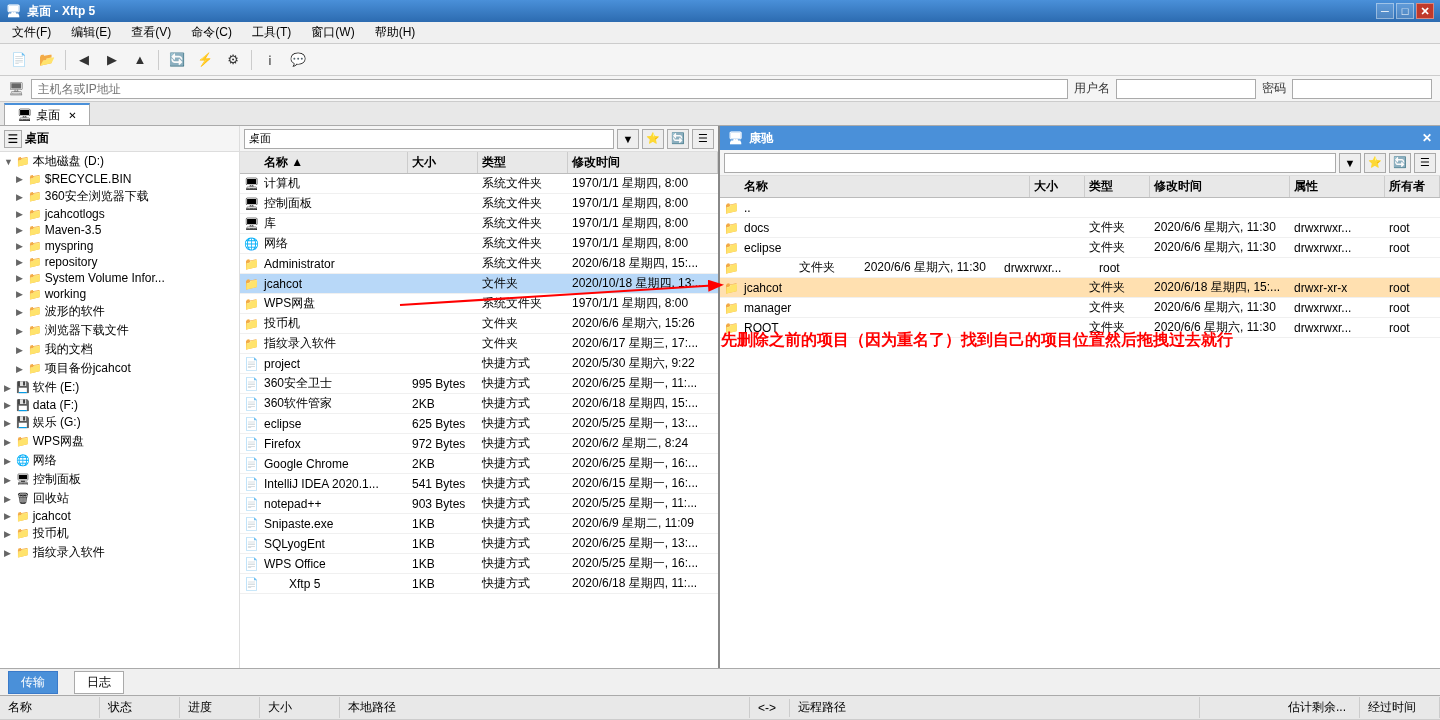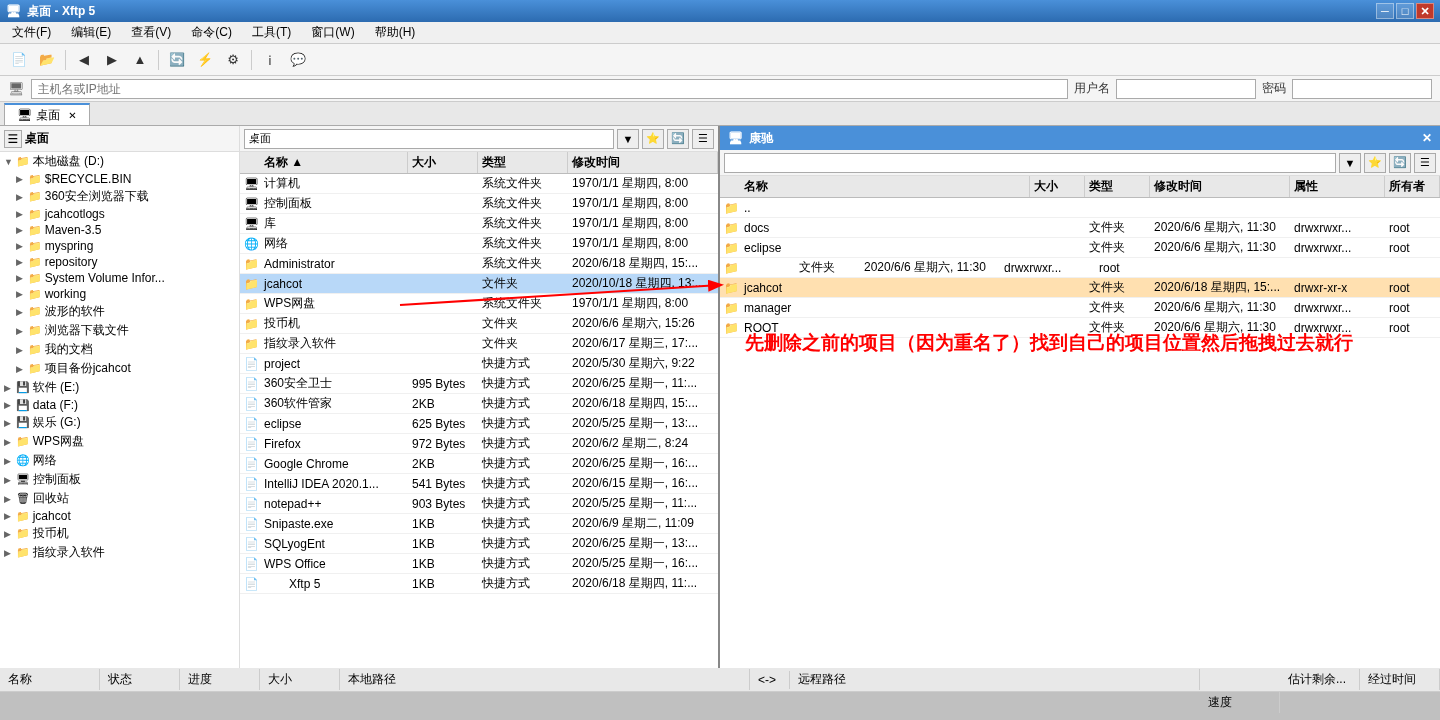--- a/index.html
+++ b/index.html
@@ -756,23 +756,27 @@
   <svg style="position:absolute;top:0;left:0;width:1440px;height:720px;" xmlns="http://www.w3.org/2000/svg">
 
     <line x1="400" y1="305" x2="720" y2="285" stroke="red" stroke-width="2" marker-end="url(#arrowhead)"></line>
     <defs>
       <marker id="arrowhead" markerWidth="8" markerHeight="6" refX="6" refY="3" orient="auto">
         <polygon points="0 0, 8 3, 0 6" fill="red"></polygon>
       </marker>
     </defs>
   </svg>
 
-  <div style="position:absolute; top:330px; left:745px; color:red; font-size:19px; font-weight:bold; font-family:'Microsoft YaHei',sans-serif;">先删除之前的项目（因为重名了）找到自己的项目位置然后拖拽过去就行</div>
-</div>
-
+  <div style="position:absolute; top:330px; left:721px; color:red; font-size:16px; font-weight:bold; font-family:'Microsoft YaHei',sans-serif;">先删除之前的项目（因为重名了）找到自己的项目位置然后拖拽过去就行</div>
+</div>
+
+<div class="transfer-bar">
+  <div class="transfer-tab active">传输</div>
+  <div class="transfer-tab">日志</div>
+</div>
 
 <div class="transfer-header">
   <div class="th-cell" style="width:100px;">名称</div>
   <div class="th-cell" style="width:80px;">状态</div>
   <div class="th-cell" style="width:80px;">进度</div>
   <div class="th-cell" style="width:80px;">大小</div>
   <div class="th-cell" style="flex:1;">本地路径</div>
   <div class="th-cell" style="width:40px;">&lt;-&gt;</div>
   <div class="th-cell" style="flex:1;">远程路径</div>
   <div class="th-cell" style="width:80px;margin-top:46px;">速度</div>

